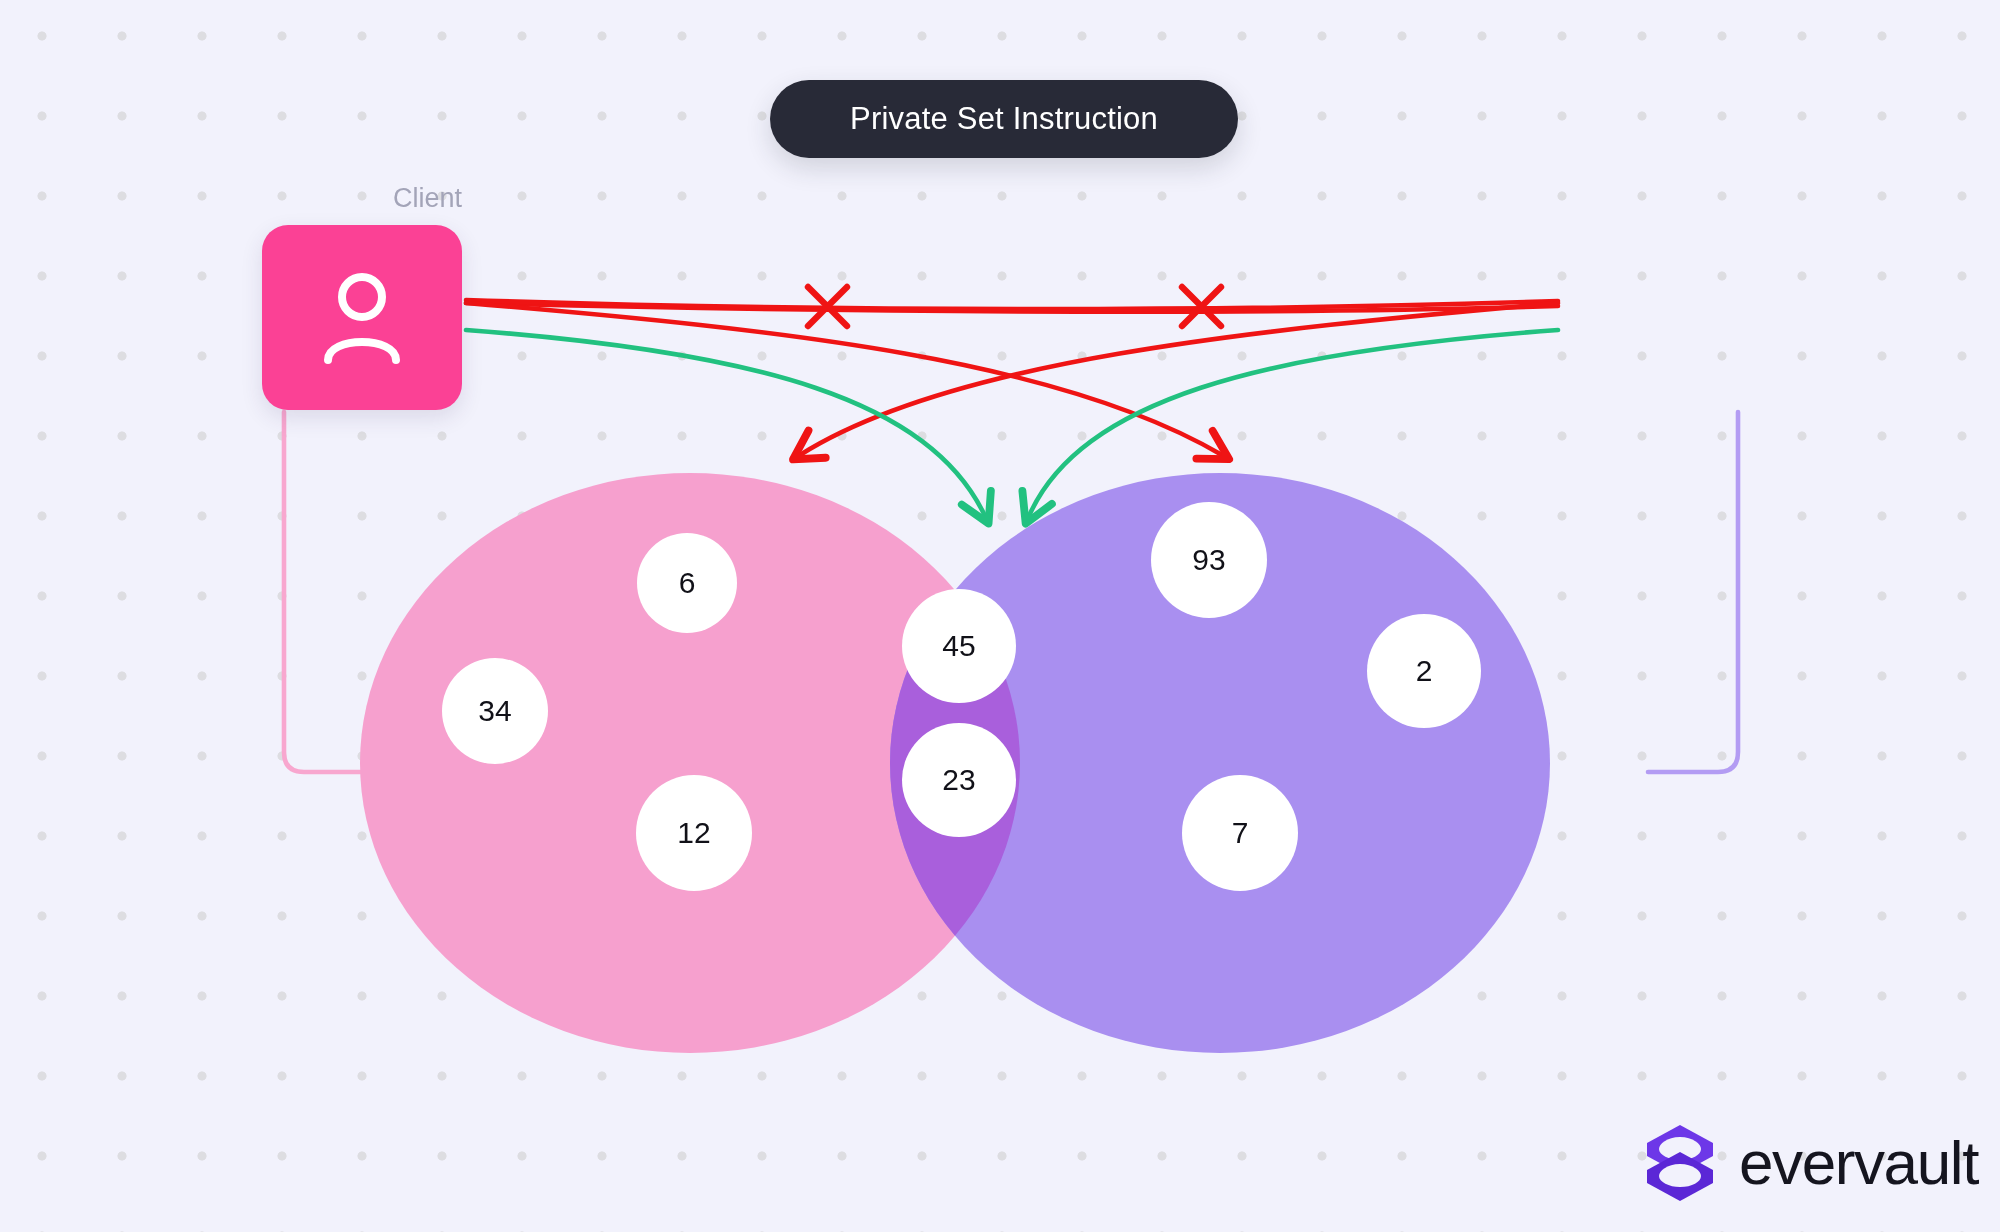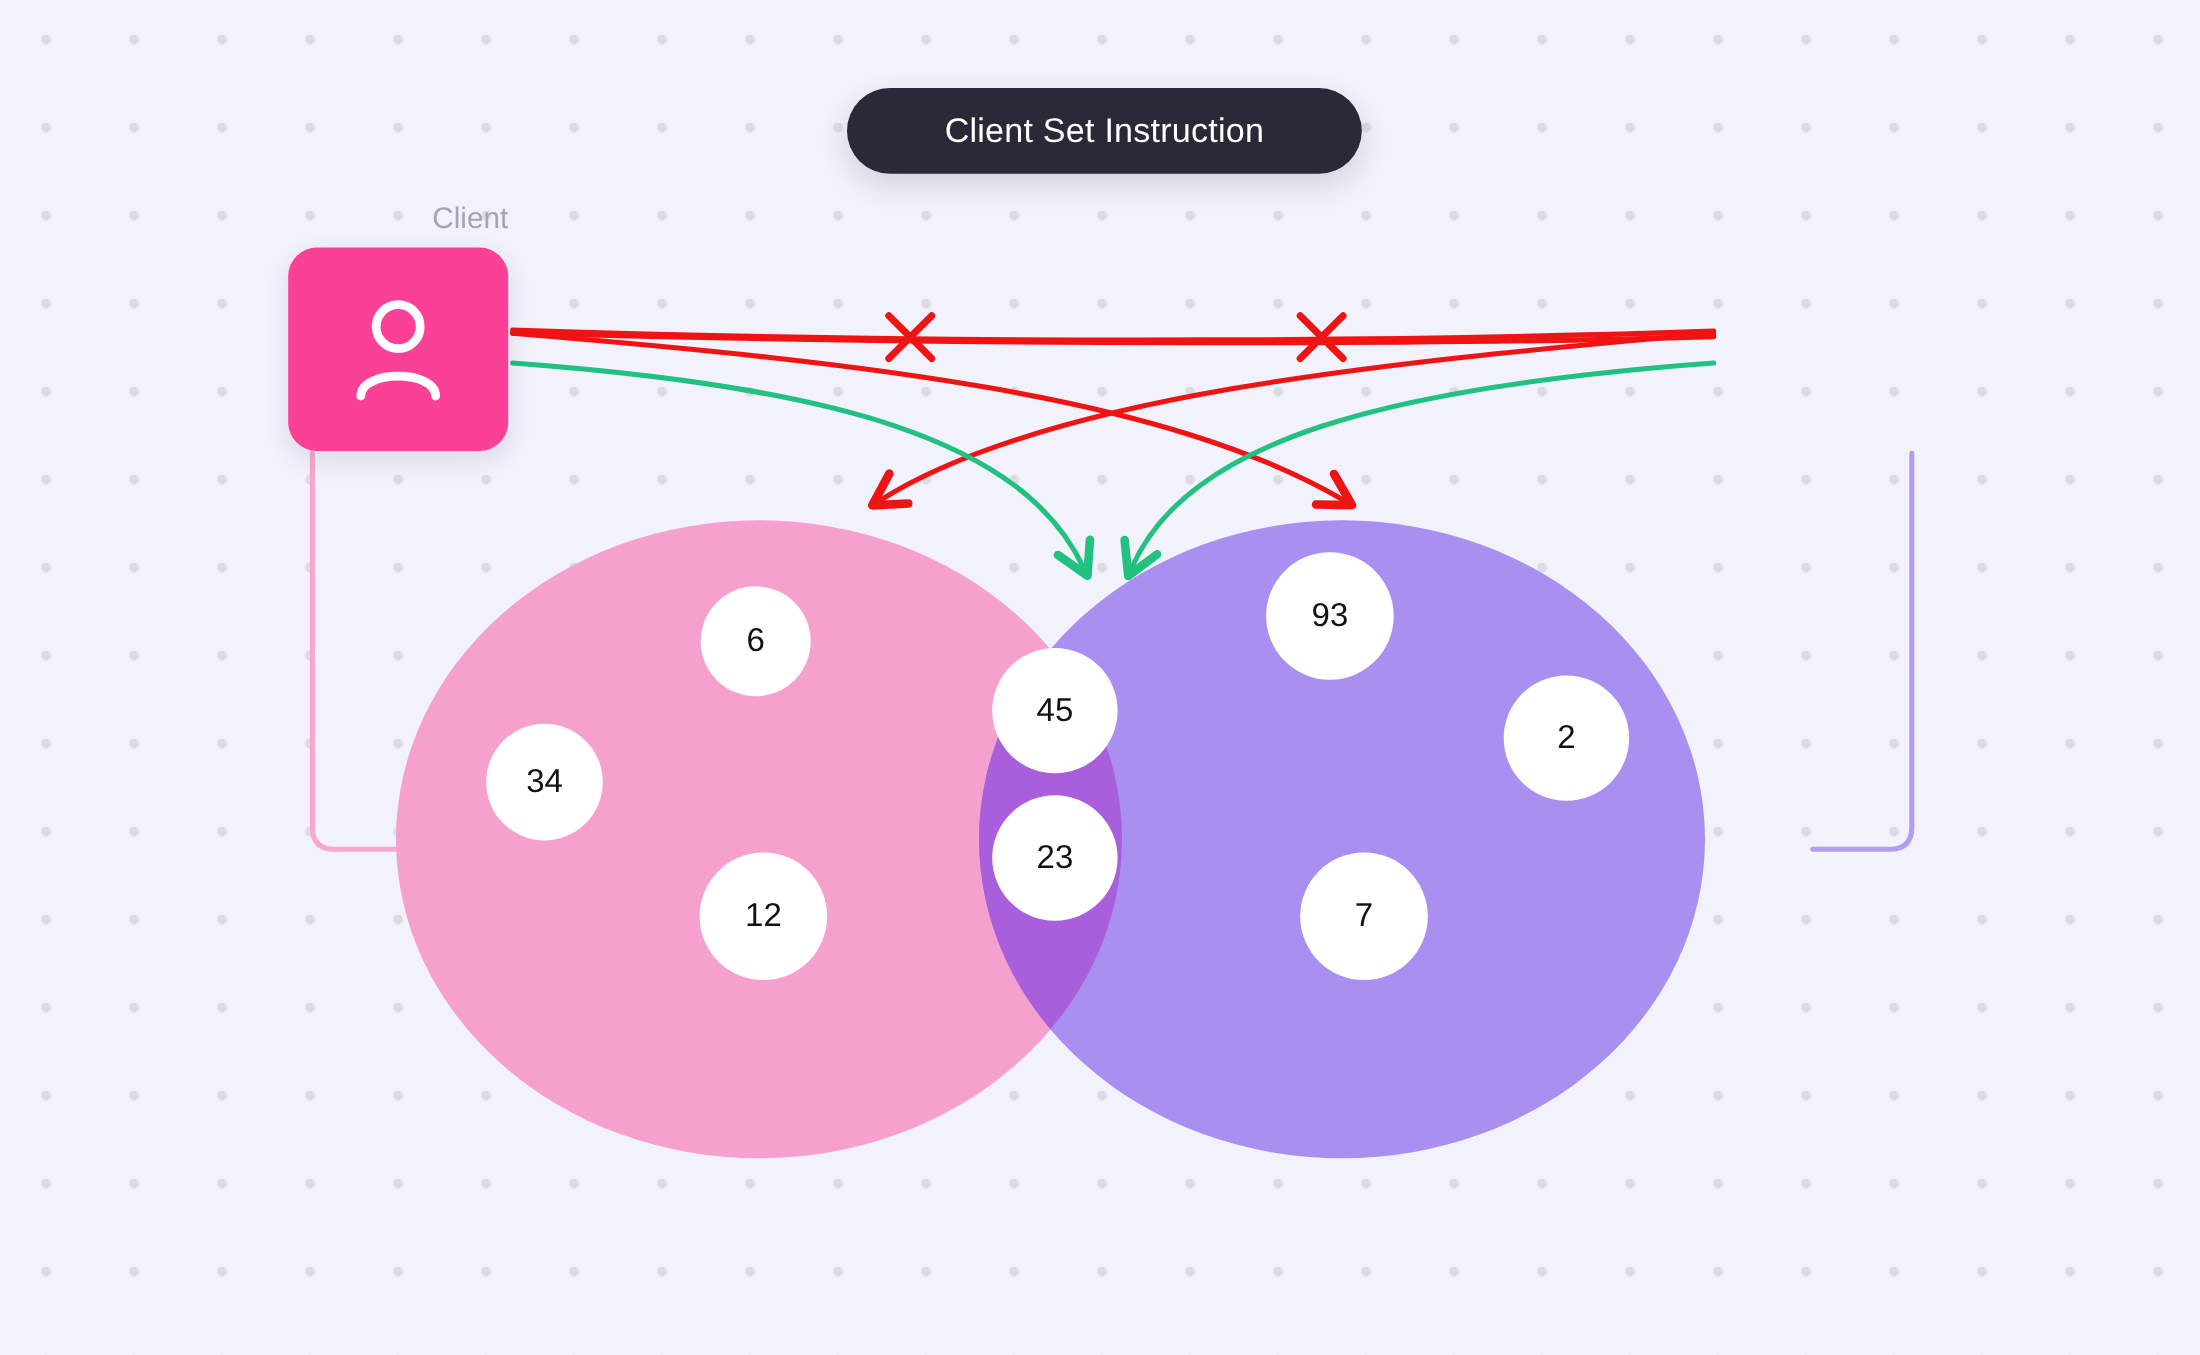--- a/index.html
+++ b/index.html
@@ -146,21 +146,21 @@
       <line x1="808" y1="287" x2="847" y2="326"></line>
       <line x1="847" y1="287" x2="808" y2="326"></line>
     </g>
     <g stroke="#ef1414" stroke-width="6.4" stroke-linecap="round">
       <line x1="1182" y1="287" x2="1221" y2="326"></line>
       <line x1="1221" y1="287" x2="1182" y2="326"></line>
     </g>
   </svg>
 
   <div class="title-pill">
-    <span>Client Set Instruction</span>
+    <span>Private Set Instruction</span>
   </div>
 
   <div class="endpoint ep-client">
     <div class="ep-label">Client</div>
     <div class="ep-card">
       <svg width="92" height="96" viewBox="0 0 92 96">
         <circle cx="46" cy="27" r="20" fill="none" stroke="#ffffff" stroke-width="8"></circle>
         <path d="M12 90 C12 66, 80 66, 80 90" fill="none" stroke="#ffffff" stroke-width="8" stroke-linecap="round"></path>
       </svg>
     </div>
@@ -181,14 +181,23 @@
       <div class="chip" style="left: 637px; top: 533px; width: 100px; height: 100px;">6</div>
       <div class="chip" style="left: 442px; top: 658px; width: 106px; height: 106px; text-align: right;">34</div>
       <div class="chip" style="left: 636px; top: 775px; width: 116px; height: 116px;">12</div>
       <div class="chip" style="left: 902px; top: 589px; width: 114px; height: 114px;">45</div>
       <div class="chip" style="left: 902px; top: 723px; width: 114px; height: 114px;">23</div>
       <div class="chip" style="left: 1151px; top: 502px; width: 116px; height: 116px;">93</div>
       <div class="chip" style="left: 1367px; top: 614px; width: 114px; height: 114px;">2</div>
       <div class="chip" style="left: 1182px; top: 775px; width: 116px; height: 116px;">7</div>
     </div>
 
+  <div class="brand">
+    <svg width="74" height="82" viewBox="0 0 74 82">
+      <path d="M37 3 L70 21 L70 34 L37 52 L4 34 L4 21 Z" fill="#6d37e8"></path>
+      <path d="M37 15 C24 15, 16 22, 16 27 C16 33, 26 38, 37 38 C49 38, 58 33, 58 27 C58 22, 50 15, 37 15 Z" fill="#f2f2fc"></path>
+      <path d="M37 30 L70 48 L70 61 L37 79 L4 61 L4 48 Z" fill="#5b27d6"></path>
+      <path d="M37 42 C24 42, 16 49, 16 54 C16 60, 26 65, 37 65 C49 65, 58 60, 58 54 C58 49, 50 42, 37 42 Z" fill="#f2f2fc"></path>
+    </svg>
+    <div class="brand-word">evervault</div>
+  </div>
 
 </div>
 
 </body></html>

